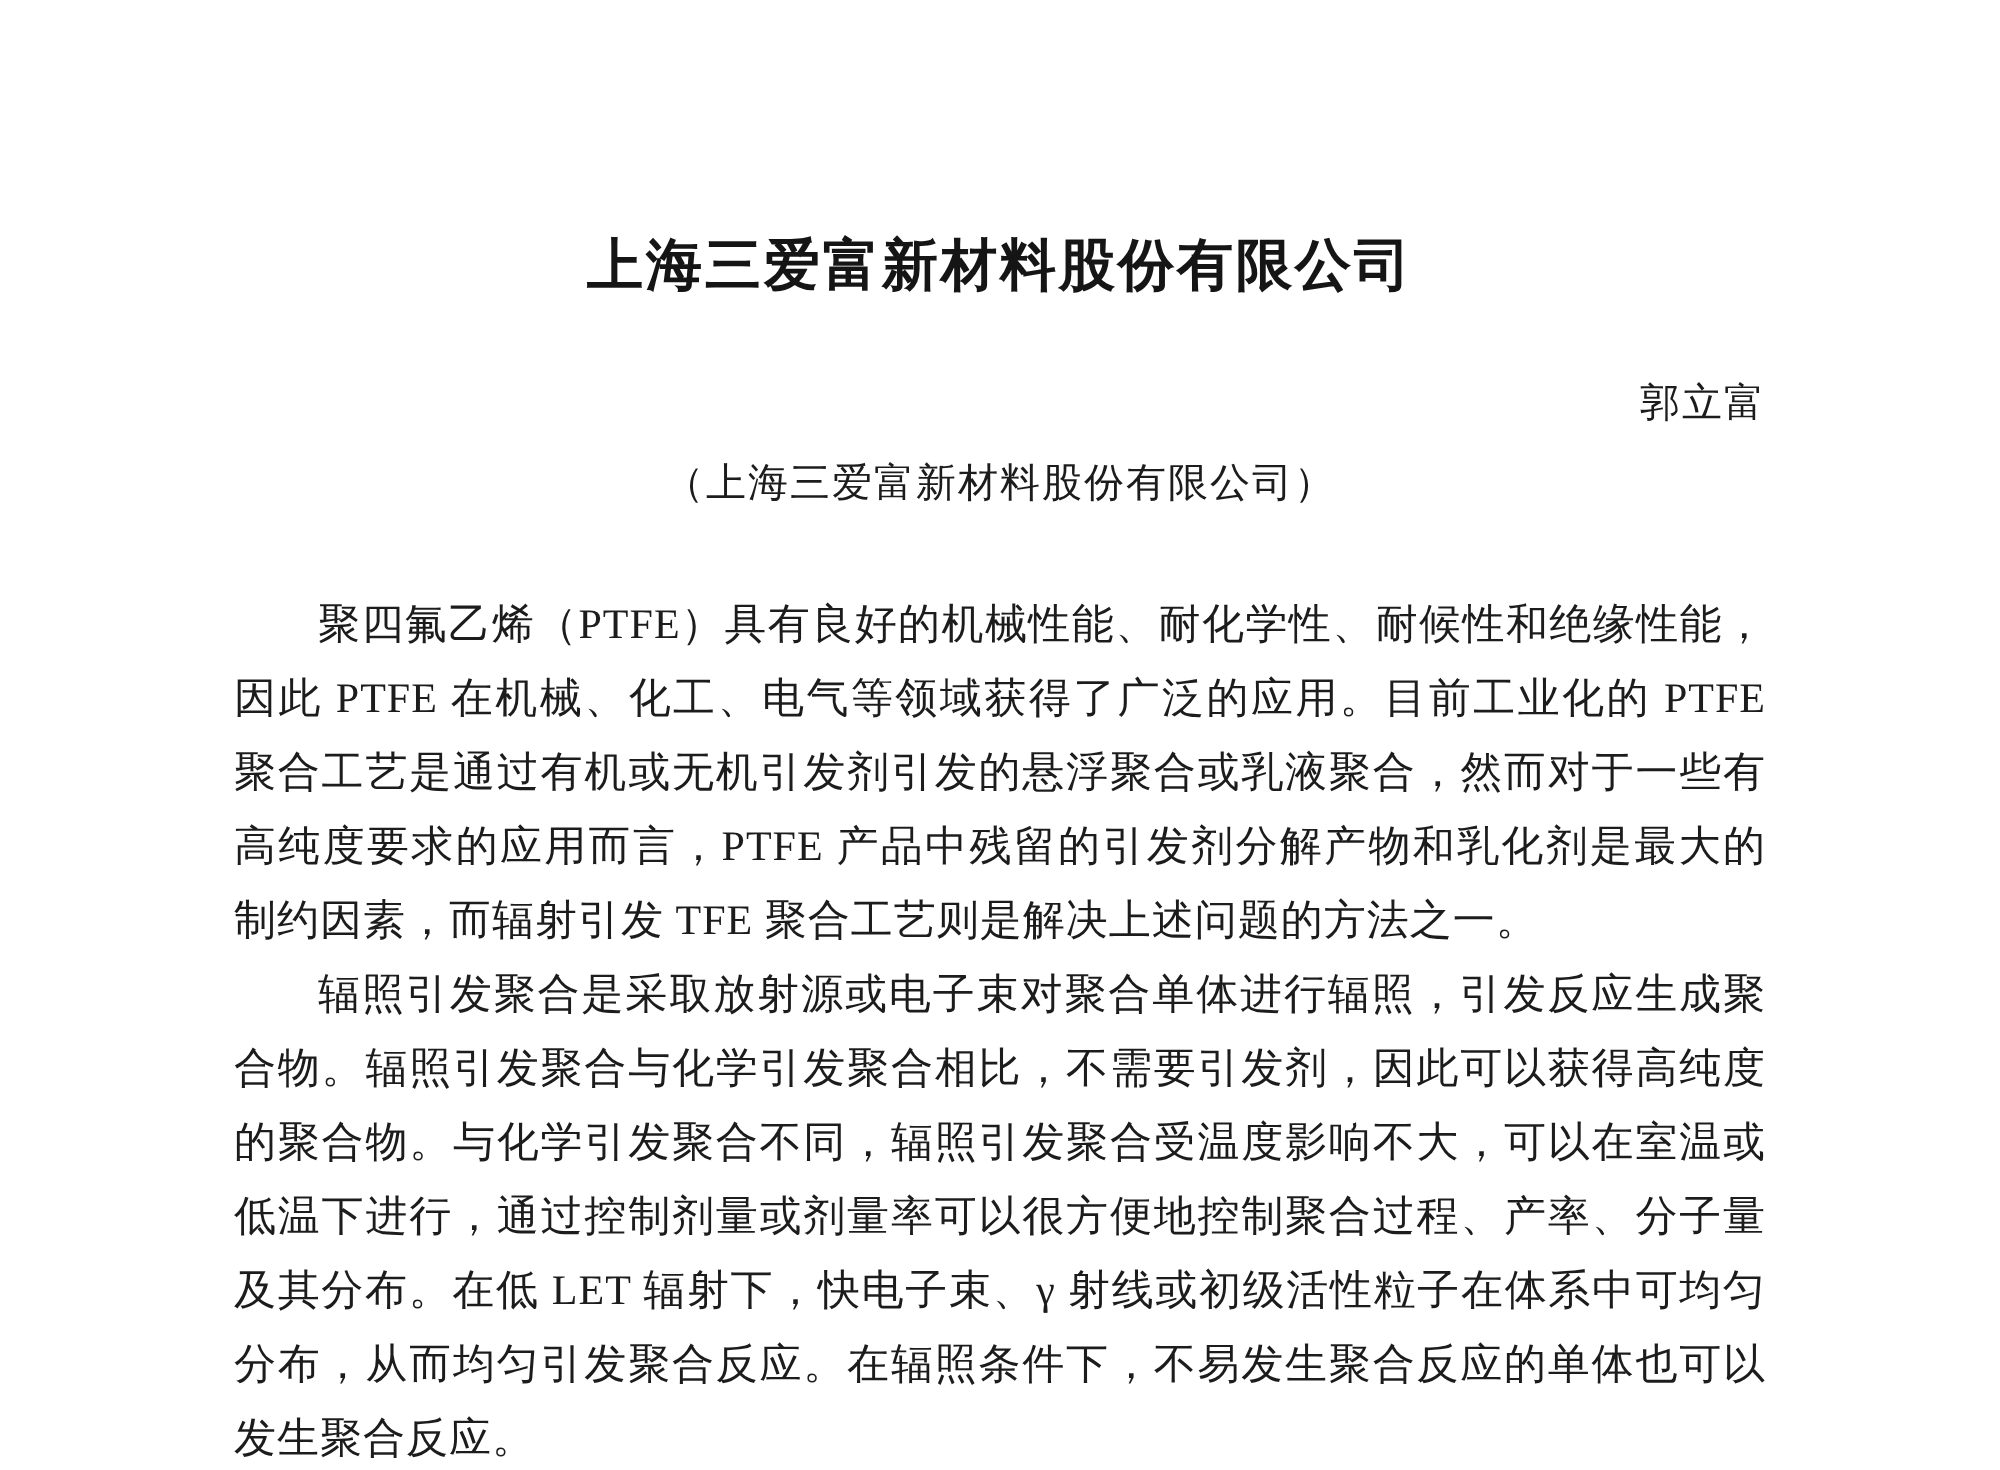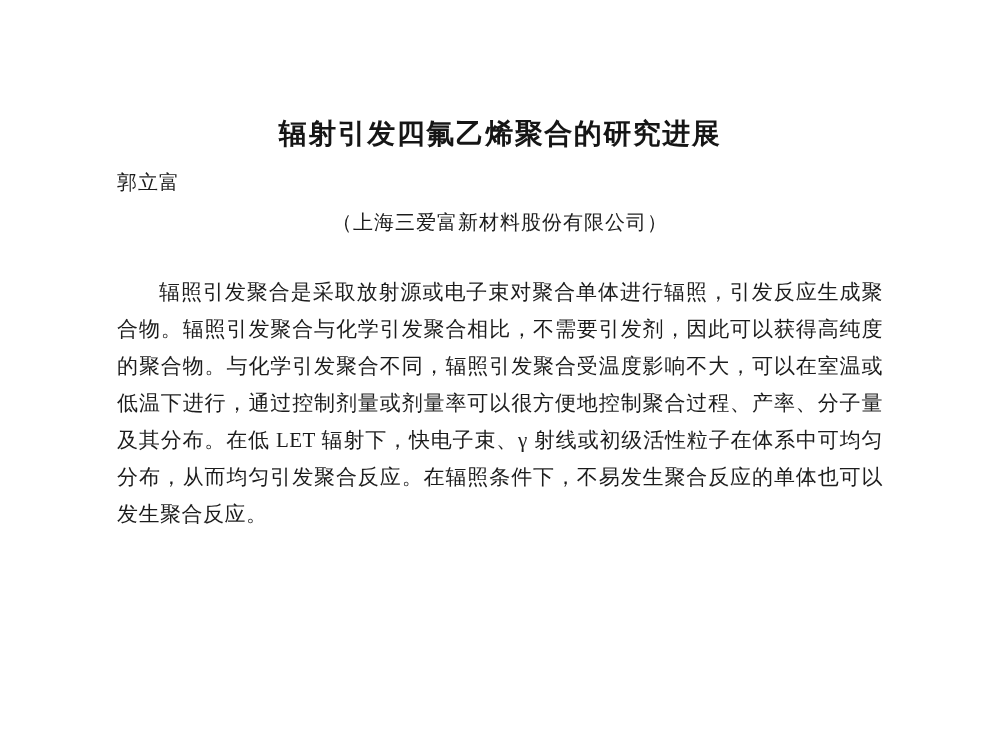--- a/index.html
+++ b/index.html
@@ -23,22 +23,22 @@
   .title {
     margin: 0;
     text-align: center;
     font-size: 28px;
     font-weight: 700;
     letter-spacing: 1.5px;
     line-height: 1.25;
     color: #151515;
   }
   .author {
-    margin-top: 19px;
-    text-align: left;
+    margin-top: 39px;
+    text-align: right;
     font-size: 20px;
     letter-spacing: 1px;
     line-height: 1.2;
   }
   .affiliation {
     margin-top: 18px;
     text-align: center;
     font-size: 20px;
     letter-spacing: 1px;
     line-height: 1.2;
@@ -54,22 +54,23 @@
     letter-spacing: 0.5px;
     text-align: justify;
     text-indent: 2em;
     color: #1c1c1c;
   }
 </style>
 </head>
 <body>
 
 <div class="page">
-  <h1 class="title">辐射引发四氟乙烯聚合的研究进展</h1>
+  <h1 class="title">上海三爱富新材料股份有限公司</h1>
 
   <div class="author">郭立富</div>
 
   <div class="affiliation">（上海三爱富新材料股份有限公司）</div>
 
   <div class="body-text">
+    <p class="para">聚四氟乙烯（PTFE）具有良好的机械性能、耐化学性、耐候性和绝缘性能，因此 PTFE 在机械、化工、电气等领域获得了广泛的应用。目前工业化的 PTFE 聚合工艺是通过有机或无机引发剂引发的悬浮聚合或乳液聚合，然而对于一些有高纯度要求的应用而言，PTFE 产品中残留的引发剂分解产物和乳化剂是最大的制约因素，而辐射引发 TFE 聚合工艺则是解决上述问题的方法之一。</p>
     <p class="para">辐照引发聚合是采取放射源或电子束对聚合单体进行辐照，引发反应生成聚合物。辐照引发聚合与化学引发聚合相比，不需要引发剂，因此可以获得高纯度的聚合物。与化学引发聚合不同，辐照引发聚合受温度影响不大，可以在室温或低温下进行，通过控制剂量或剂量率可以很方便地控制聚合过程、产率、分子量及其分布。在低 LET 辐射下，快电子束、γ 射线或初级活性粒子在体系中可均匀分布，从而均匀引发聚合反应。在辐照条件下，不易发生聚合反应的单体也可以发生聚合反应。</p>
   </div>
 </div>
 
 </body></html>

